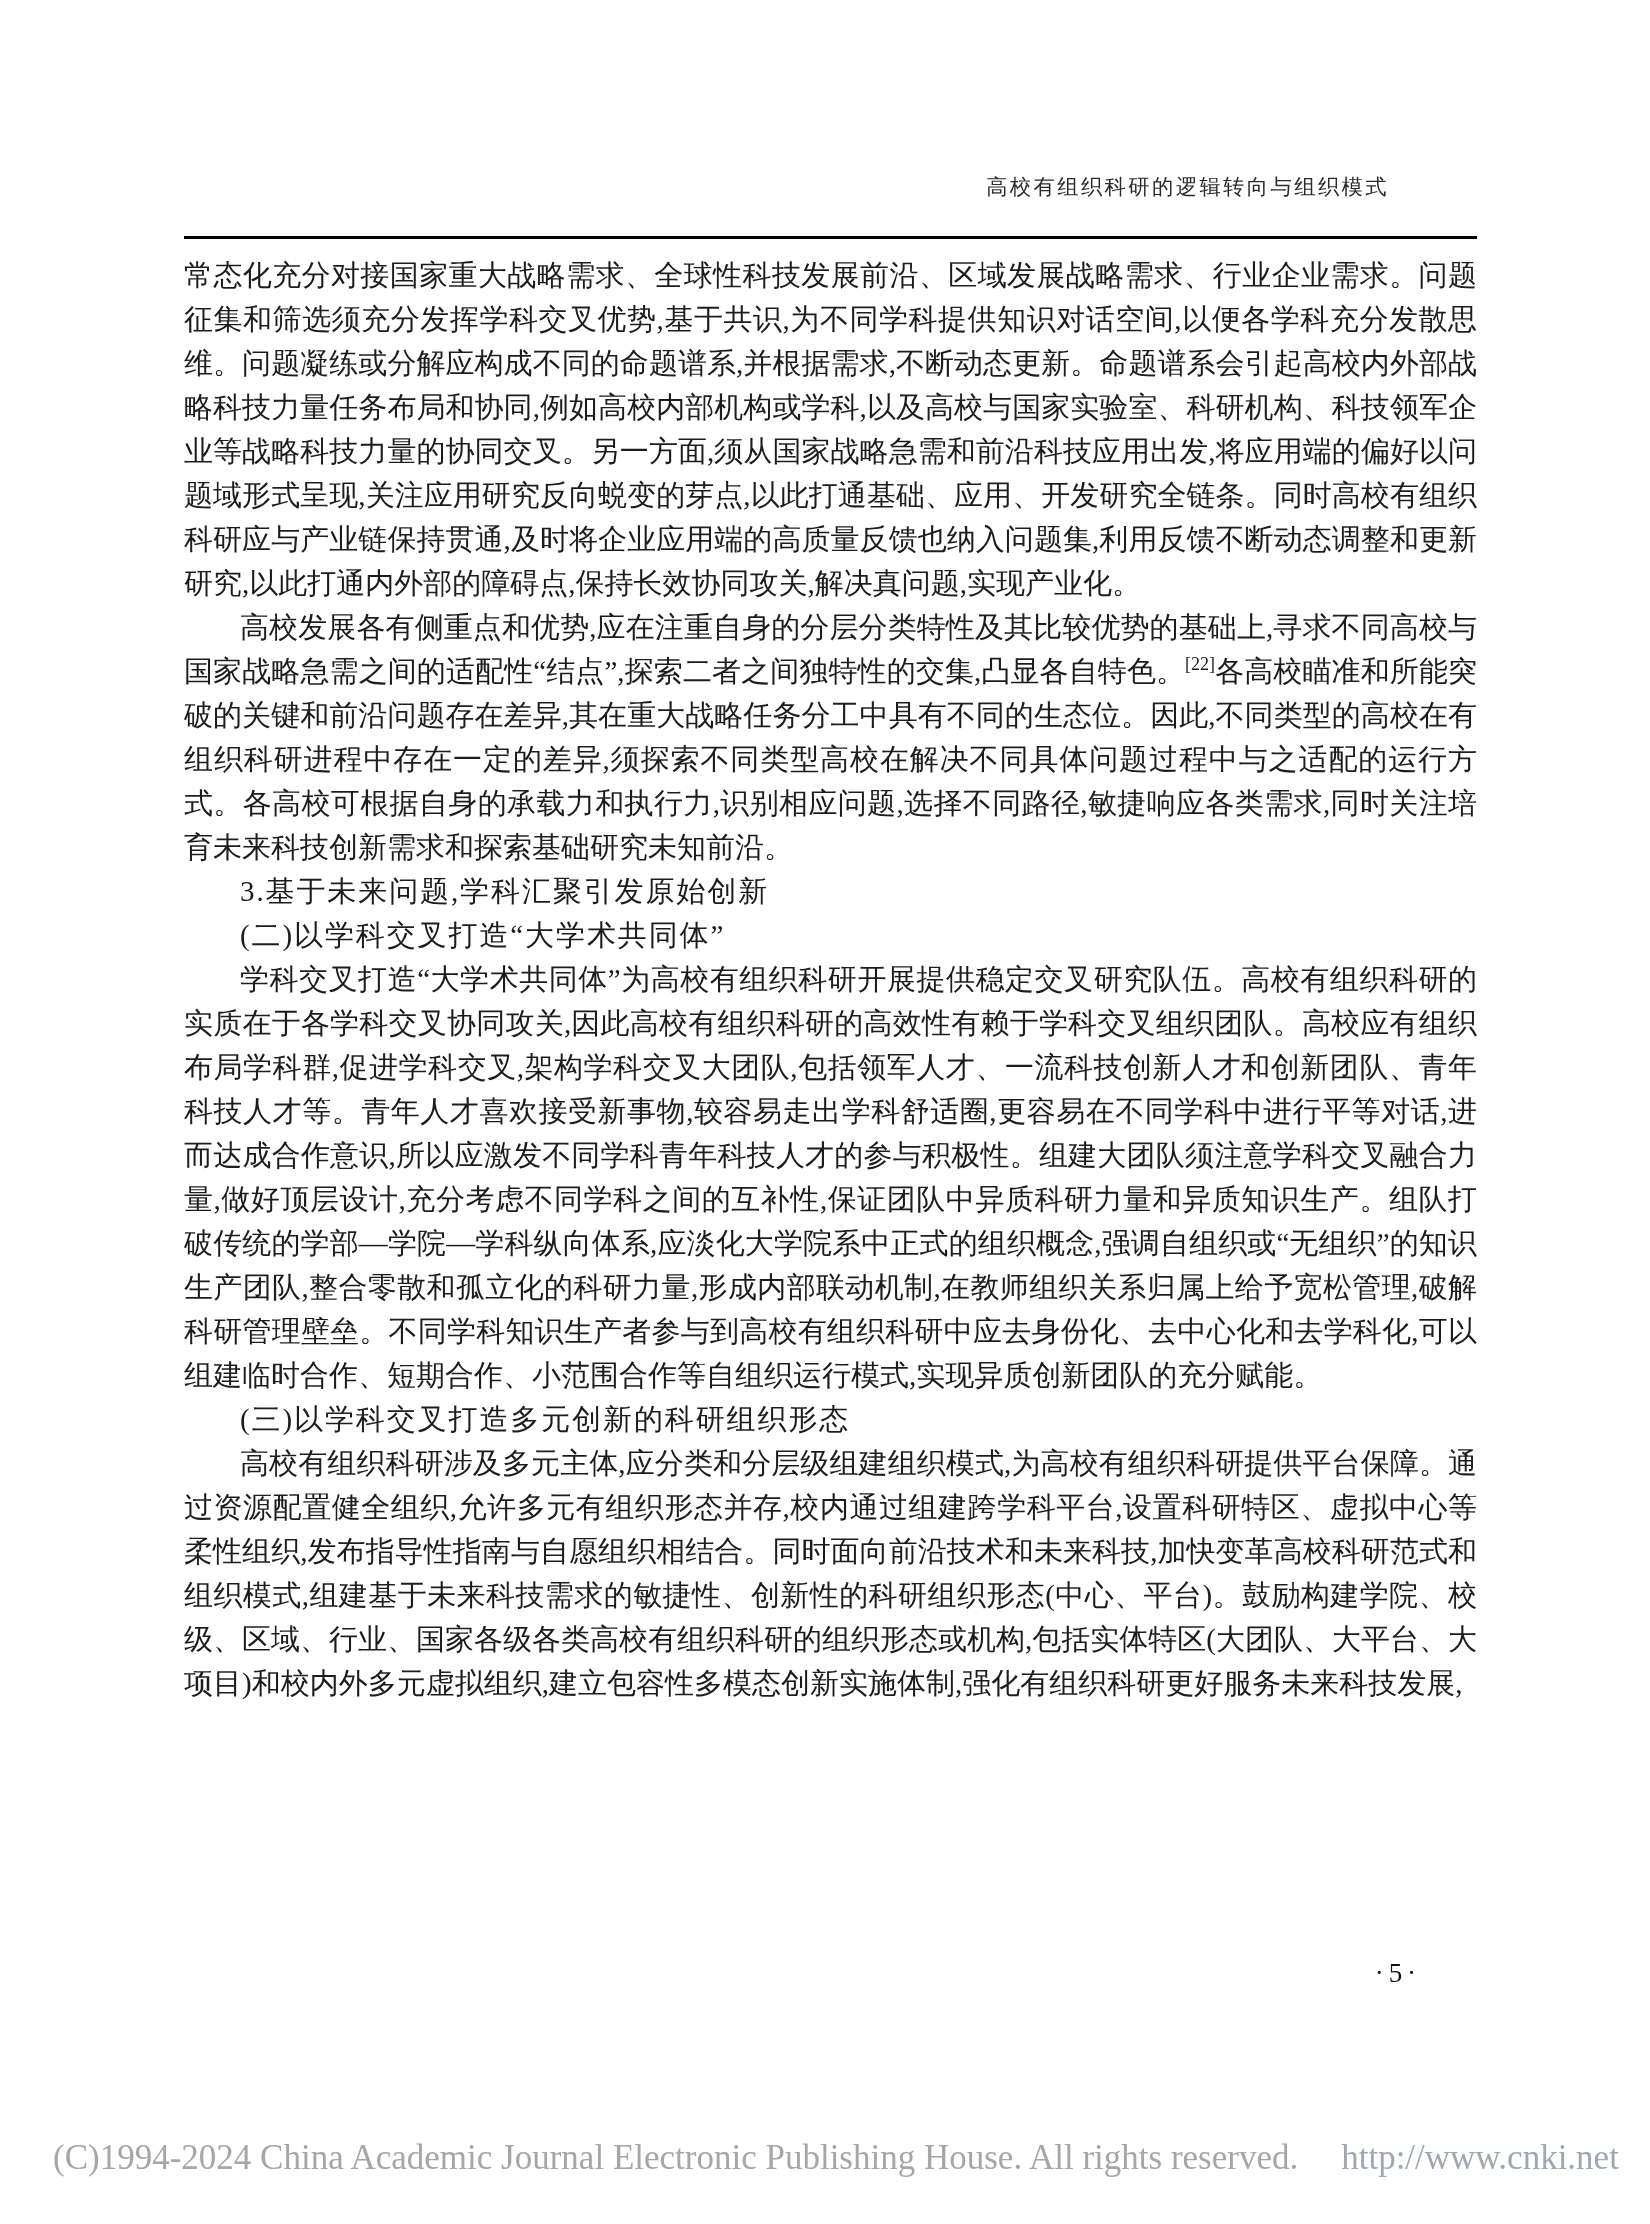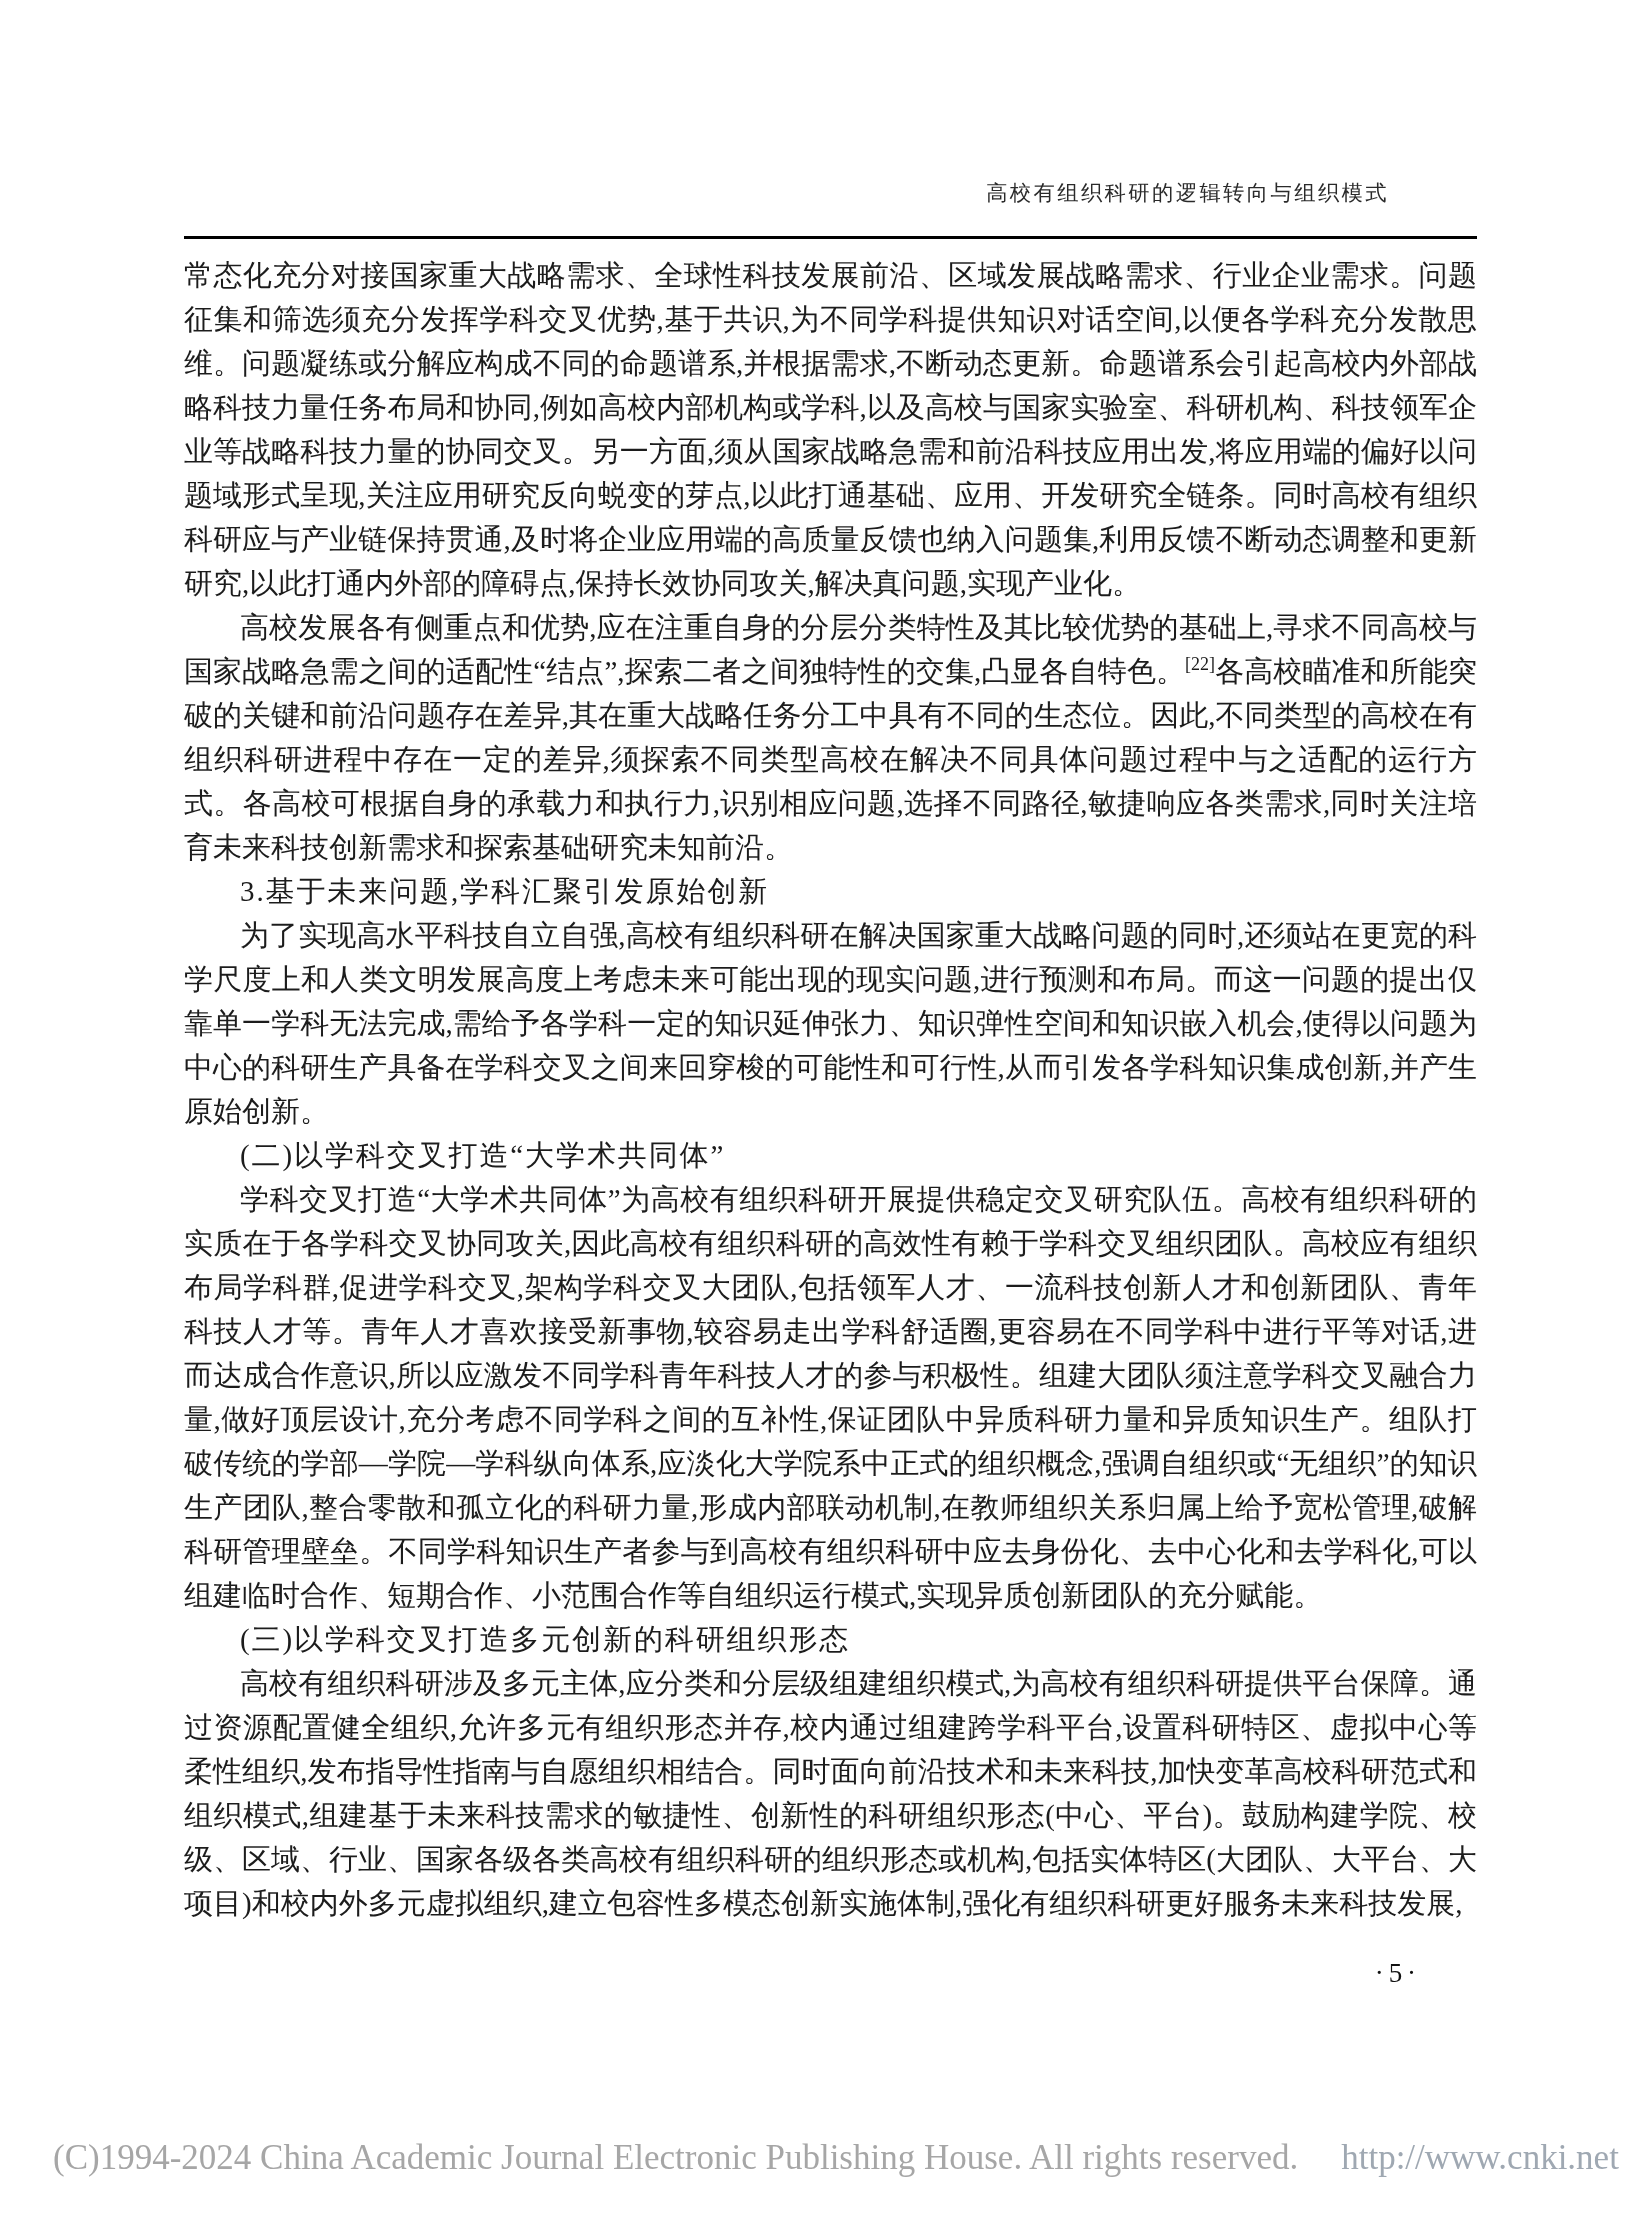--- a/index.html
+++ b/index.html
@@ -8,21 +8,21 @@
     width: 1651px;
     height: 2224px;
     background: #ffffff;
     font-family: "Liberation Serif", "DejaVu Serif", serif;
     color: #1c1c1c;
     overflow: hidden;
     margin: 0 auto;
   }
   .running-head {
     position: absolute;
-    top: 178px;
+    top: 172px;
     left: 184px;
     width: 1205px;
     text-align: right;
     font-size: 21.3px;
     letter-spacing: 2.4px;
     color: #2a2a2a;
     white-space: nowrap;
   }
   .head-rule {
     position: absolute;
@@ -81,21 +81,20 @@
 <div class="page">
 
   <div class="running-head">高校有组织科研的逻辑转向与组织模式</div>
 
   <div class="head-rule"></div>
 
   <div class="article">
       <p class="para body"><span>常态化充分对接国家重大战略需求、全球性科技发展前沿、区域发展战略需求、行业企业需求。问题征集和筛选须充分发挥学科交叉优势,基于共识,为不同学科提供知识对话空间,以便各学科充分发散思维。问题凝练或分解应构成不同的命题谱系,并根据需求,不断动态更新。命题谱系会引起高校内外部战略科技力量任务布局和协同,例如高校内部机构或学科,以及高校与国家实验室、科研机构、科技领军企业等战略科技力量的协同交叉。另一方面,须从国家战略急需和前沿科技应用出发,将应用端的偏好以问题域形式呈现,关注应用研究反向蜕变的芽点,以此打通基础、应用、开发研究全链条。同时高校有组织科研应与产业链保持贯通,及时将企业应用端的高质量反馈也纳入问题集,利用反馈不断动态调整和更新研究,以此打通内外部的障碍点,保持长效协同攻关,解决真问题,实现产业化。</span></p>
       <p class="para body indent"><span>高校发展各有侧重点和优势,应在注重自身的分层分类特性及其比较优势的基础上,寻求不同高校与国家战略急需之间的适配性“结点”,探索二者之间独特性的交集,凸显各自特色。</span><sup>[22]</sup><span>各高校瞄准和所能突破的关键和前沿问题存在差异,其在重大战略任务分工中具有不同的生态位。因此,不同类型的高校在有组织科研进程中存在一定的差异,须探索不同类型高校在解决不同具体问题过程中与之适配的运行方式。各高校可根据自身的承载力和执行力,识别相应问题,选择不同路径,敏捷响应各类需求,同时关注培育未来科技创新需求和探索基础研究未知前沿。</span></p>
       <p class="para heading indent"><span>3.基于未来问题,学科汇聚引发原始创新</span></p>
-      <p class="para body indent"><span>为了实现高水平科技自立自强,高校有组织科研在解决国家重大战略问题的同时,还须站在更宽的科学尺度上和人类文明发展高度上考虑未来可能出现的现实问题,进行预测和布局。而这一问题的提出仅靠单一学科无法完成,需给予各学科一定的知识延伸张力、知识弹性空间和知识嵌入机会,使得以问题为中心的科研生产具备在学科交叉之间来回穿梭的可能性和可行性,从而引发各学科知识集成创新,并产生原始创新。</span></p>
       <p class="para heading indent"><span>(二)以学科交叉打造“大学术共同体”</span></p>
       <p class="para body indent"><span>学科交叉打造“大学术共同体”为高校有组织科研开展提供稳定交叉研究队伍。高校有组织科研的实质在于各学科交叉协同攻关,因此高校有组织科研的高效性有赖于学科交叉组织团队。高校应有组织布局学科群,促进学科交叉,架构学科交叉大团队,包括领军人才、一流科技创新人才和创新团队、青年科技人才等。青年人才喜欢接受新事物,较容易走出学科舒适圈,更容易在不同学科中进行平等对话,进而达成合作意识,所以应激发不同学科青年科技人才的参与积极性。组建大团队须注意学科交叉融合力量,做好顶层设计,充分考虑不同学科之间的互补性,保证团队中异质科研力量和异质知识生产。组队打破传统的学部—学院—学科纵向体系,应淡化大学院系中正式的组织概念,强调自组织或“无组织”的知识生产团队,整合零散和孤立化的科研力量,形成内部联动机制,在教师组织关系归属上给予宽松管理,破解科研管理壁垒。不同学科知识生产者参与到高校有组织科研中应去身份化、去中心化和去学科化,可以组建临时合作、短期合作、小范围合作等自组织运行模式,实现异质创新团队的充分赋能。</span></p>
       <p class="para heading indent"><span>(三)以学科交叉打造多元创新的科研组织形态</span></p>
       <p class="para body indent"><span>高校有组织科研涉及多元主体,应分类和分层级组建组织模式,为高校有组织科研提供平台保障。通过资源配置健全组织,允许多元有组织形态并存,校内通过组建跨学科平台,设置科研特区、虚拟中心等柔性组织,发布指导性指南与自愿组织相结合。同时面向前沿技术和未来科技,加快变革高校科研范式和组织模式,组建基于未来科技需求的敏捷性、创新性的科研组织形态(中心、平台)。鼓励构建学院、校级、区域、行业、国家各级各类高校有组织科研的组织形态或机构,包括实体特区(大团队、大平台、大项目)和校内外多元虚拟组织,建立包容性多模态创新实施体制,强化有组织科研更好服务未来科技发展,</span></p>
     </div>
 
   <div class="page-number">·5·</div>
 
   <div class="footer">
     <span class="copyright">(C)1994-2024 China Academic Journal Electronic Publishing House. All rights reserved.</span><span class="url">http://www.cnki.net</span>

